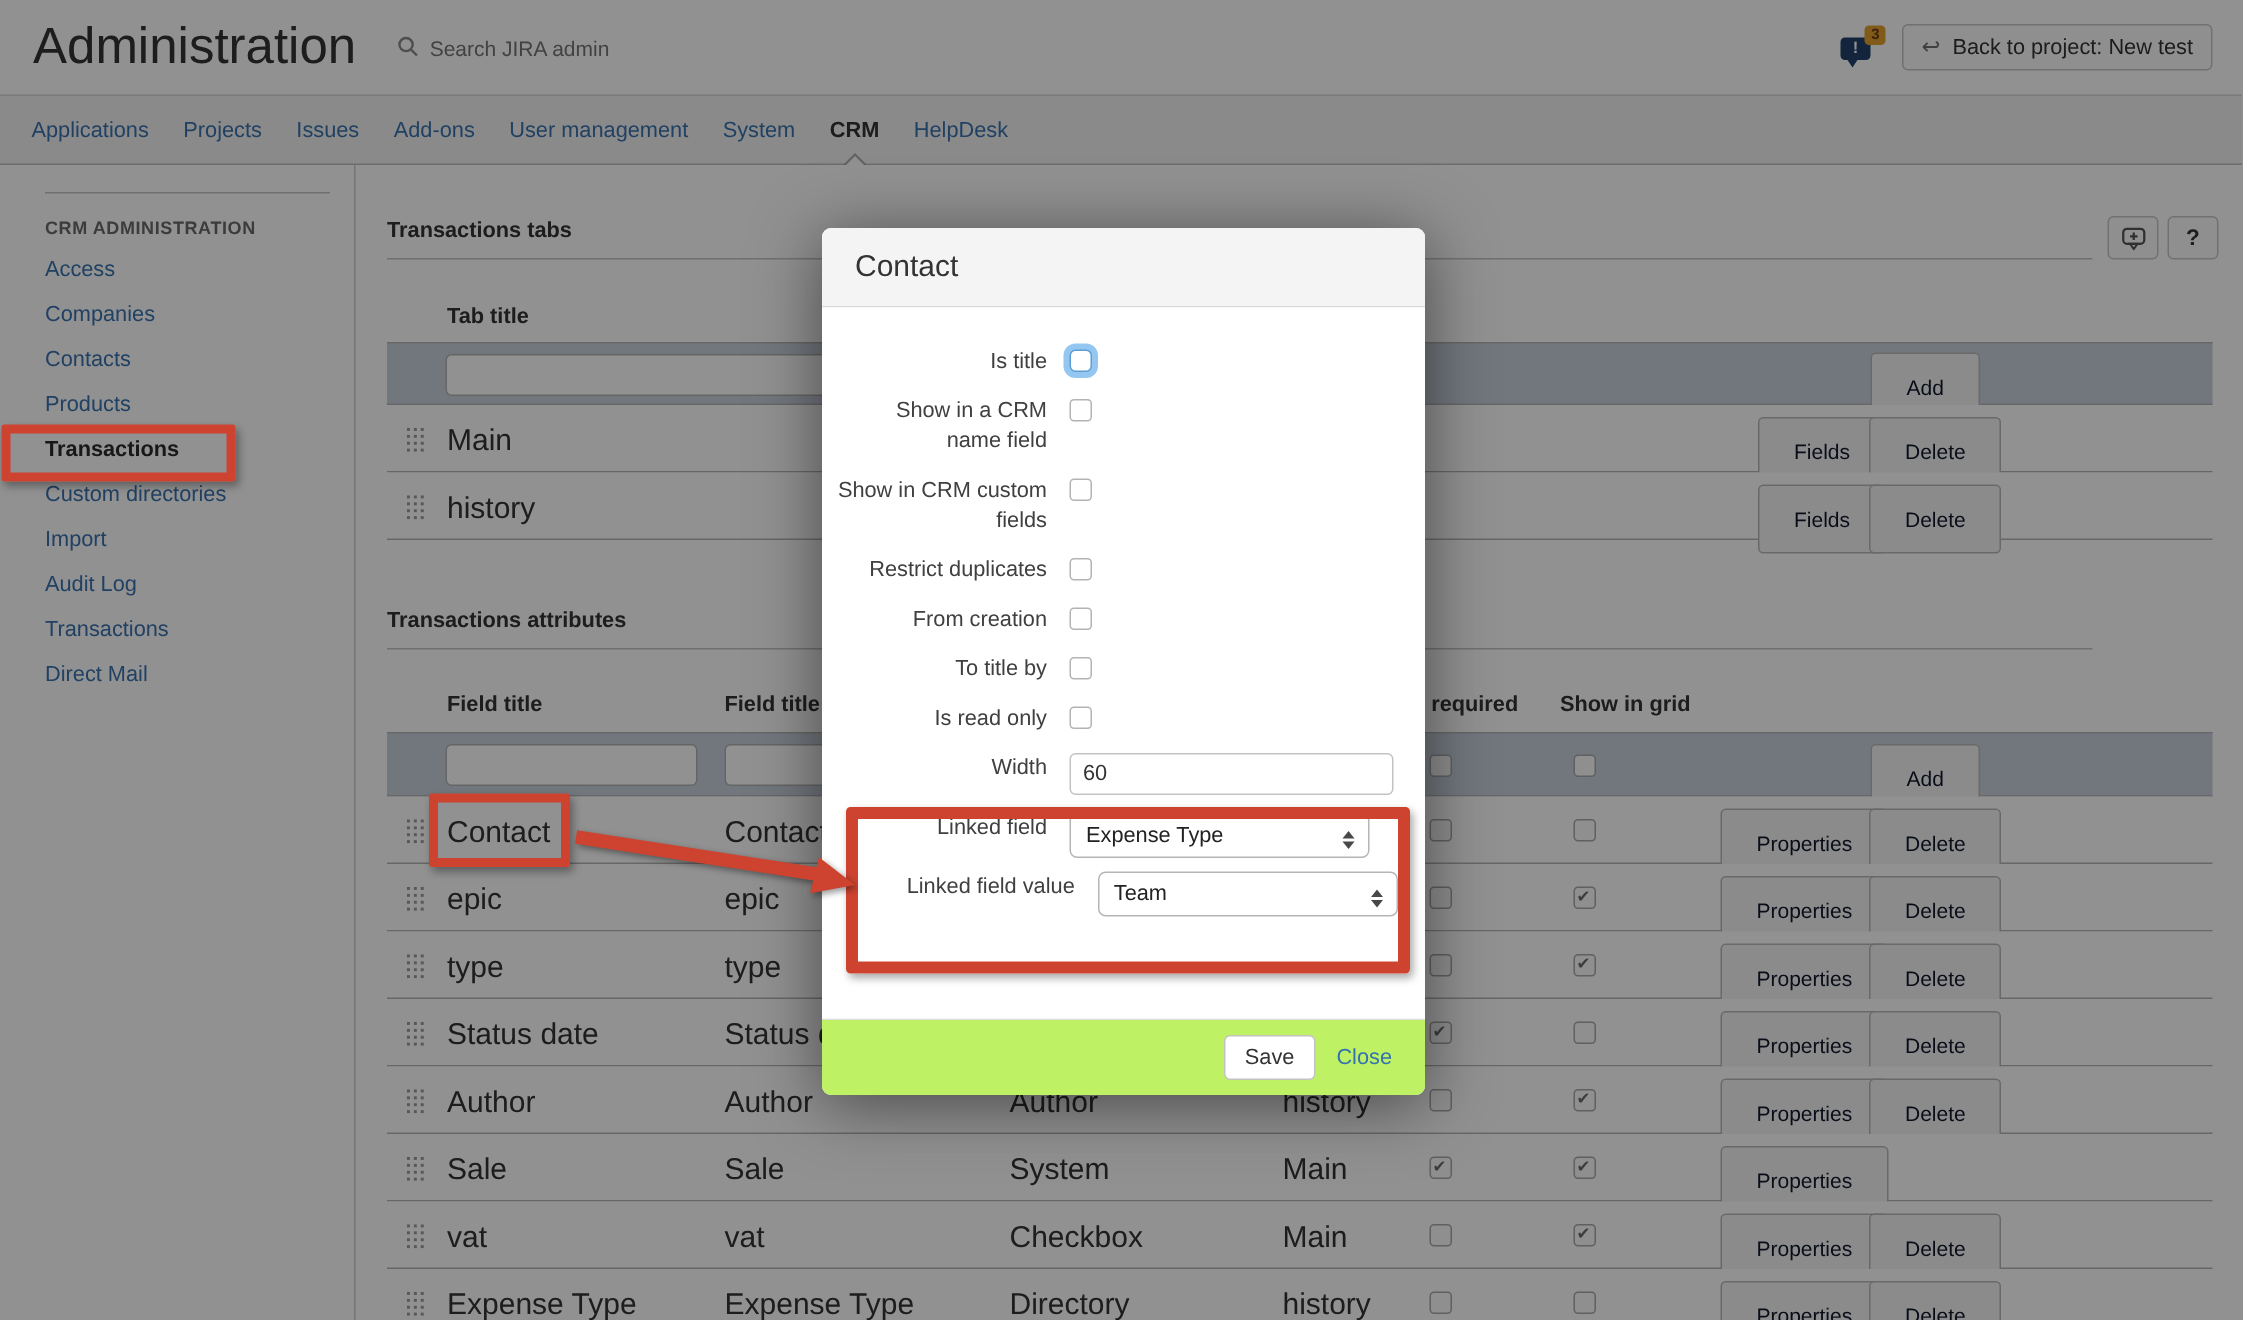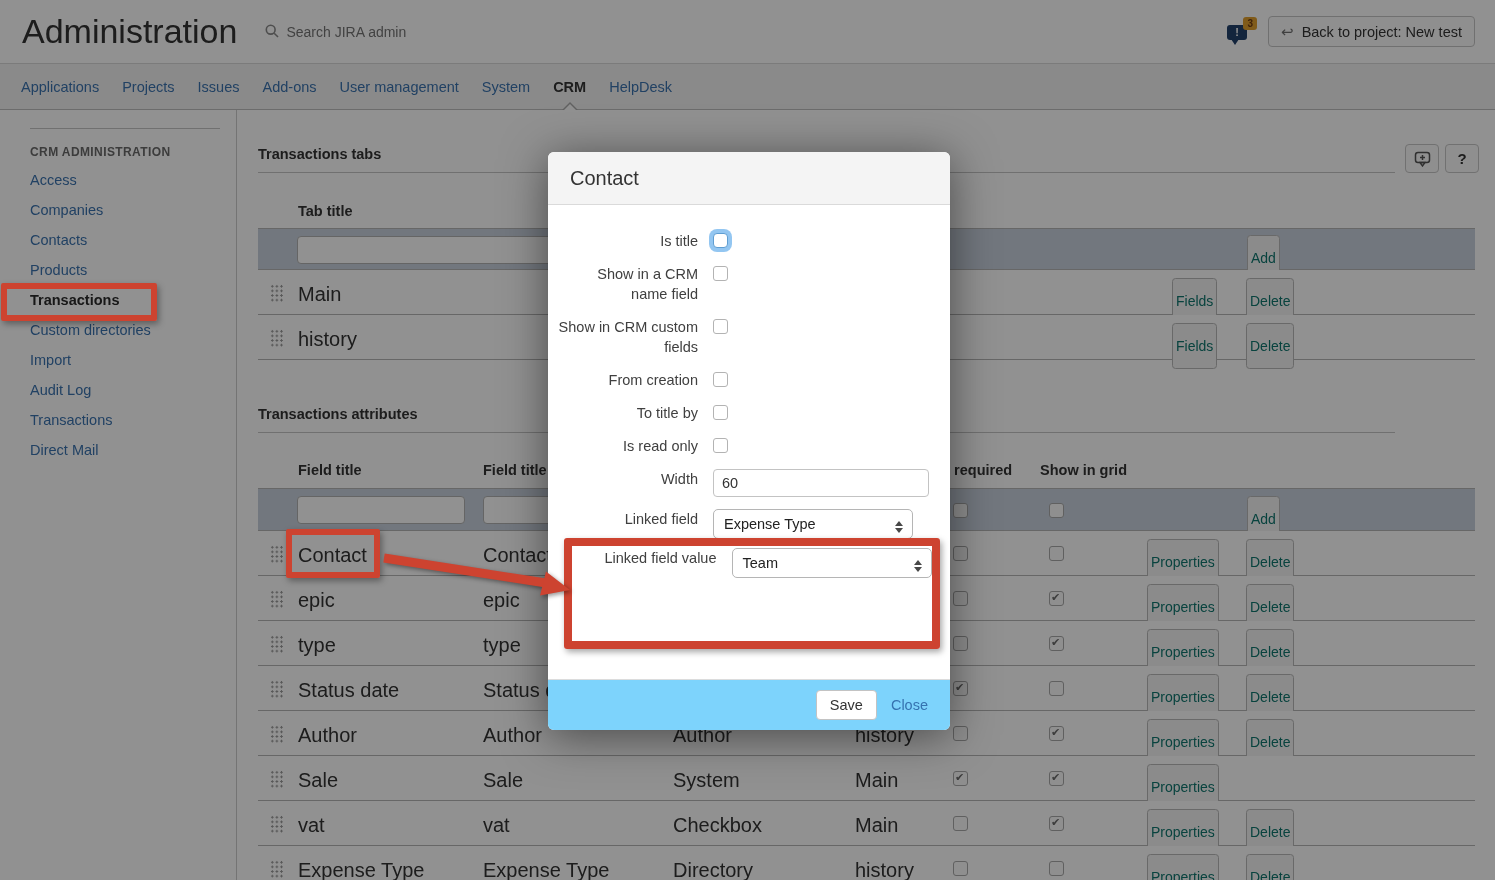--- a/index.html
+++ b/index.html
@@ -53,21 +53,21 @@
 
   .thead{position:absolute;font-size:14.5px;font-weight:bold;color:#333}
 
   .table{position:absolute;left:21px;width:1217px}
   .frow,.row{position:relative;width:1217px}
   .frow{height:42px;background:#c9d2de;border-top:1px solid #b5b5b5;border-bottom:1px solid #b5b5b5}
   .row{height:45px;background:#fff;border-bottom:1px solid #b5b5b5}
   .drag{position:absolute;left:12px;top:14px;width:14px;height:18px;
         background-image:radial-gradient(circle,#9b9b9b 1.1px,transparent 1.3px);background-size:4.6px 4.6px;cursor:grab}
   .cell{position:absolute;top:13px;font-size:20px;color:#333;white-space:nowrap}
-  .btn{position:absolute;top:8px;height:46px;padding:0 3px;font-size:14px;color:#0f766e;background:#f4f4f4;
+  .btn{position:absolute;top:8px;height:46px;padding:0 23px;font-size:14px;color:#0f172a;background:#f4f4f4;
        border:1px solid #b9b9b9;border-radius:3.5px;display:flex;align-items:center;cursor:pointer;white-space:nowrap}
   .fin{position:absolute;top:7px;height:28px;border:1px solid #b2b2b2;border-radius:4px;background:#fff;
        outline:none;font-size:14px;padding:0 8px;font-family:inherit;color:#333}
   .cb{position:absolute;top:15px;width:15px;height:15px;border:1px solid #a9a9a9;border-radius:3px;background:#fbfbfb;cursor:pointer}
   .cb.checked::after{content:"\2714";position:absolute;left:1px;top:-1px;font-size:11px;color:#6b6b6b}
 
   
   .dim{position:absolute;inset:0;background:rgba(0,0,0,0.43);z-index:10}
 
   
@@ -81,21 +81,21 @@
   .mcb{width:15px;height:15px;border:1px solid #b3b3b3;border-radius:3px;background:#fff;margin-top:2px;cursor:pointer}
   .mcb.focused{border-color:#5f9ed2;border-radius:4px;box-shadow:0 0 0 4px rgba(128,188,238,.85)}
   .m-input{width:216px;height:28px;border:1px solid #c3c3c3;border-radius:4px;font-size:14.5px;color:#333;
            padding-left:8px;font-family:inherit;outline:none}
   .m-select{position:relative;width:200px;height:30px;border:1px solid #b5b5b5;border-radius:5px;display:flex;
             align-items:center;padding-left:10px;font-size:14.5px;color:#222;background:#fff;cursor:pointer}
   .spin{position:absolute;right:9px;top:7px}
   .spin i{display:block;width:0;height:0;border:4px solid transparent}
   .spin i.u{border-bottom:5px solid #484848;margin-bottom:2px}
   .spin i.d{border-top:5px solid #484848}
-  .m-ftr{position:absolute;left:0;right:0;bottom:0;height:51px;background:#7dd3fc;border-top:1px solid #dcdcdc;
+  .m-ftr{position:absolute;left:0;right:0;bottom:0;height:51px;background:#bef264;border-top:1px solid #dcdcdc;
          border-radius:0 0 6px 6px;display:flex;align-items:center;justify-content:flex-end;padding-right:22px}
   .save-btn{height:30px;padding:0 13px;background:#fff;border:1px solid #c3c3c3;border-radius:4px;font-size:14.5px;
             color:#333;cursor:pointer;font-family:inherit}
   .close-link{margin-left:14px;color:#3572b0;font-size:14.5px;cursor:pointer}
 
   
   .ann{position:absolute;z-index:30;border:6px solid #cd4330;border-radius:2px;
        box-shadow:2px 3px 6px rgba(0,0,0,.35)}
   #ann-trans{left:1px;top:283px;width:156px;height:38px}
   #ann-contact{left:286px;top:529px;width:94px;height:49px}
@@ -310,20 +310,24 @@
         </div>
         <div class="m-row">
           <div class="m-label">Show in a CRM name field</div>
           <span class="mcb"></span>
         </div>
         <div class="m-row">
           <div class="m-label">Show in CRM custom fields</div>
           <span class="mcb"></span>
         </div>
         <div class="m-row">
+          <div class="m-label">Restrict duplicates</div>
+          <span class="mcb"></span>
+        </div>
+        <div class="m-row">
           <div class="m-label">From creation</div>
           <span class="mcb"></span>
         </div>
         <div class="m-row">
           <div class="m-label">To title by</div>
           <span class="mcb"></span>
         </div>
         <div class="m-row">
           <div class="m-label">Is read only</div>
           <span class="mcb"></span>

